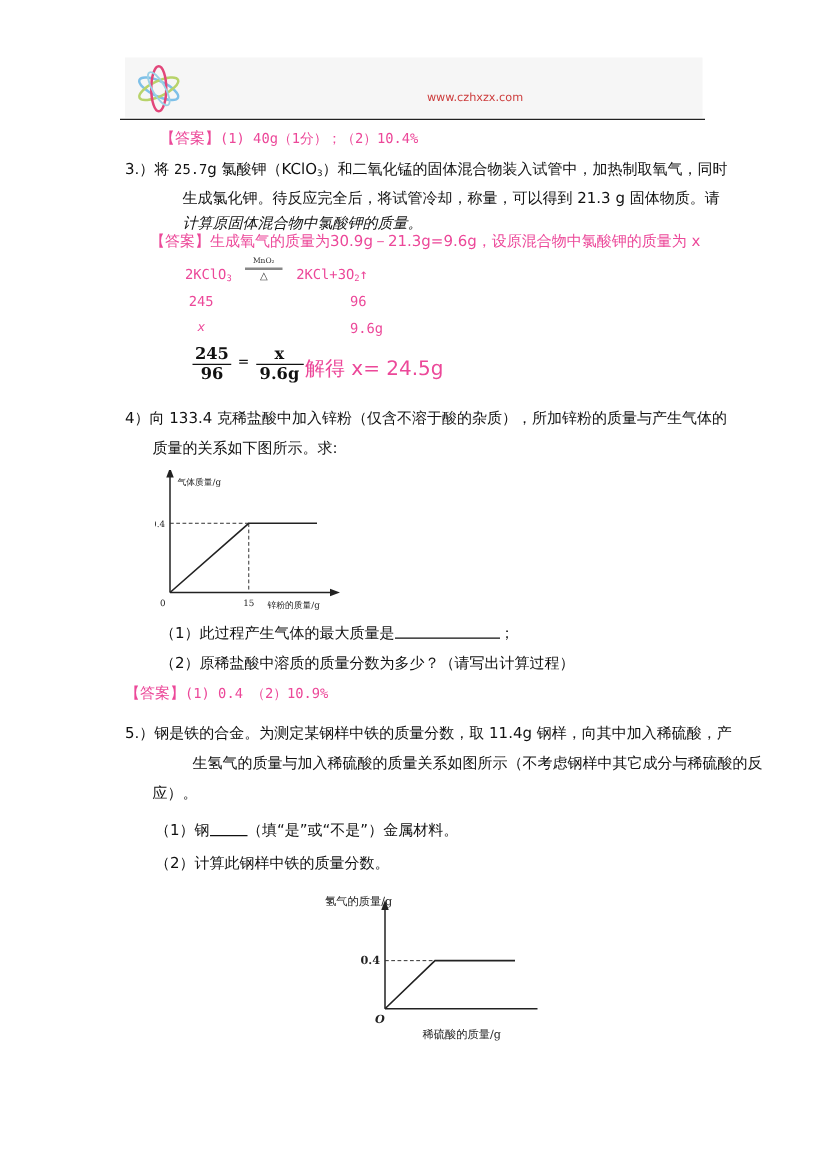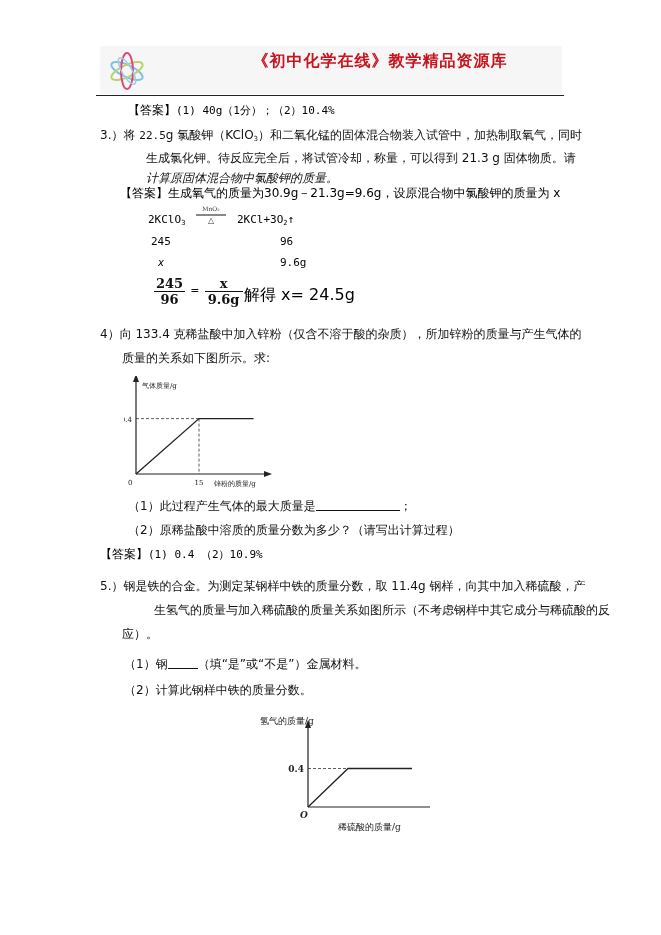--- a/index.html
+++ b/index.html
@@ -1,20 +1,20 @@
 <!DOCTYPE html>
 <html><head>
 <meta charset="utf-8">
 <style>
   html, body { margin: 0; padding: 0; background: #ffffff; }
   body { width: 661px; height: 935px; position: relative; overflow: hidden;
          font-family: "DejaVu Sans", "Liberation Sans", sans-serif; color: #111; }
   .abs { position: absolute; }
   .txt { font-size: 12px; line-height: 16px; white-space: nowrap; }
-  .red { color: #000000; }
+  .red { color: #ec4899; }
   .mono { font-family: "DejaVu Sans Mono", "Liberation Mono", monospace; }
 
   
   #header { left: 100px; top: 46px; width: 462px; height: 48px; background: #f6f6f6; }
   #header-rule { left: 96px; top: 95px; width: 468px; height: 1px; background: #222; }
   #header-title { left: 130px; top: 5px; width: 300px; text-align: center; font-size: 16px;
                   font-weight: bold; color: #c8141e; letter-spacing: 1px; font-family: "DejaVu Serif", serif; }
   #header-url { left: 130px; top: 28px; width: 300px; text-align: center; font-size: 9px; color: #cc3b3b; }
   #logo { left: 6px; top: 4px; width: 42px; height: 42px; }
   .sub { font-size: 7px; vertical-align: -2px; }
@@ -27,31 +27,31 @@
 </head>
 <body>
 
 <div id="header" class="abs">
   <svg id="logo" class="abs" viewBox="0 0 42 42">
     <ellipse cx="21" cy="21" rx="17" ry="6" fill="none" stroke="#7ec0e8" stroke-width="2" transform="rotate(25 21 21)"></ellipse>
     <ellipse cx="21" cy="21" rx="17" ry="6" fill="none" stroke="#b8d36a" stroke-width="2" transform="rotate(-25 21 21)"></ellipse>
     <ellipse cx="21" cy="21" rx="6" ry="18" fill="none" stroke="#e2467a" stroke-width="2"></ellipse>
     <ellipse cx="21" cy="21" rx="15" ry="5" fill="none" stroke="#9ad0e6" stroke-width="1.5" transform="rotate(60 21 21)"></ellipse>
   </svg>
-  <div id="header-title" class="abs">《初中化学在线》教学精品资源库</div>
+  <div id="header-url" class="abs">www.czhxzx.com</div>
 </div>
 <div id="header-rule" class="abs"></div>
 
 <div class="abs txt" style="left:128px; top:102px;">
   <span class="red">【答案】</span><span class="red mono" style="font-size:11px">(1) 40g（1分）；（2）10.4%</span>
 </div>
 
 <div class="abs txt" style="left:100px; top:127px;">
   <span>3.）将</span>
-  <span class="mono" style="font-size:11px">22.5</span><span>g 氯酸钾（KClO</span><span class="sub">3</span><span>）和二氧化锰的固体混合物装入试管中，加热制取氧气，同时</span>
+  <span class="mono" style="font-size:11px">25.7</span><span>g 氯酸钾（KClO</span><span class="sub">3</span><span>）和二氧化锰的固体混合物装入试管中，加热制取氧气，同时</span>
 </div>
 <div class="abs txt" style="left:146px; top:150px;">生成氯化钾。待反应完全后，将试管冷却，称量，可以得到 21.3 g 固体物质。请</div>
 <div class="abs txt" style="left:146px; top:170px;font-style:italic;">计算原固体混合物中氯酸钾的质量。</div>
 <div class="abs txt red" style="left:120px; top:185px;">
   <span>【答案】</span><span>生成氧气的质量为30.9g－21.3g=9.6g，设原混合物中氯酸钾的质量为 x</span>
 </div>
 
 <div class="abs txt red mono" style="left:148px; top:212px; font-size:11px;">
   <span>2KClO</span><span class="sub">3</span>
 </div>

